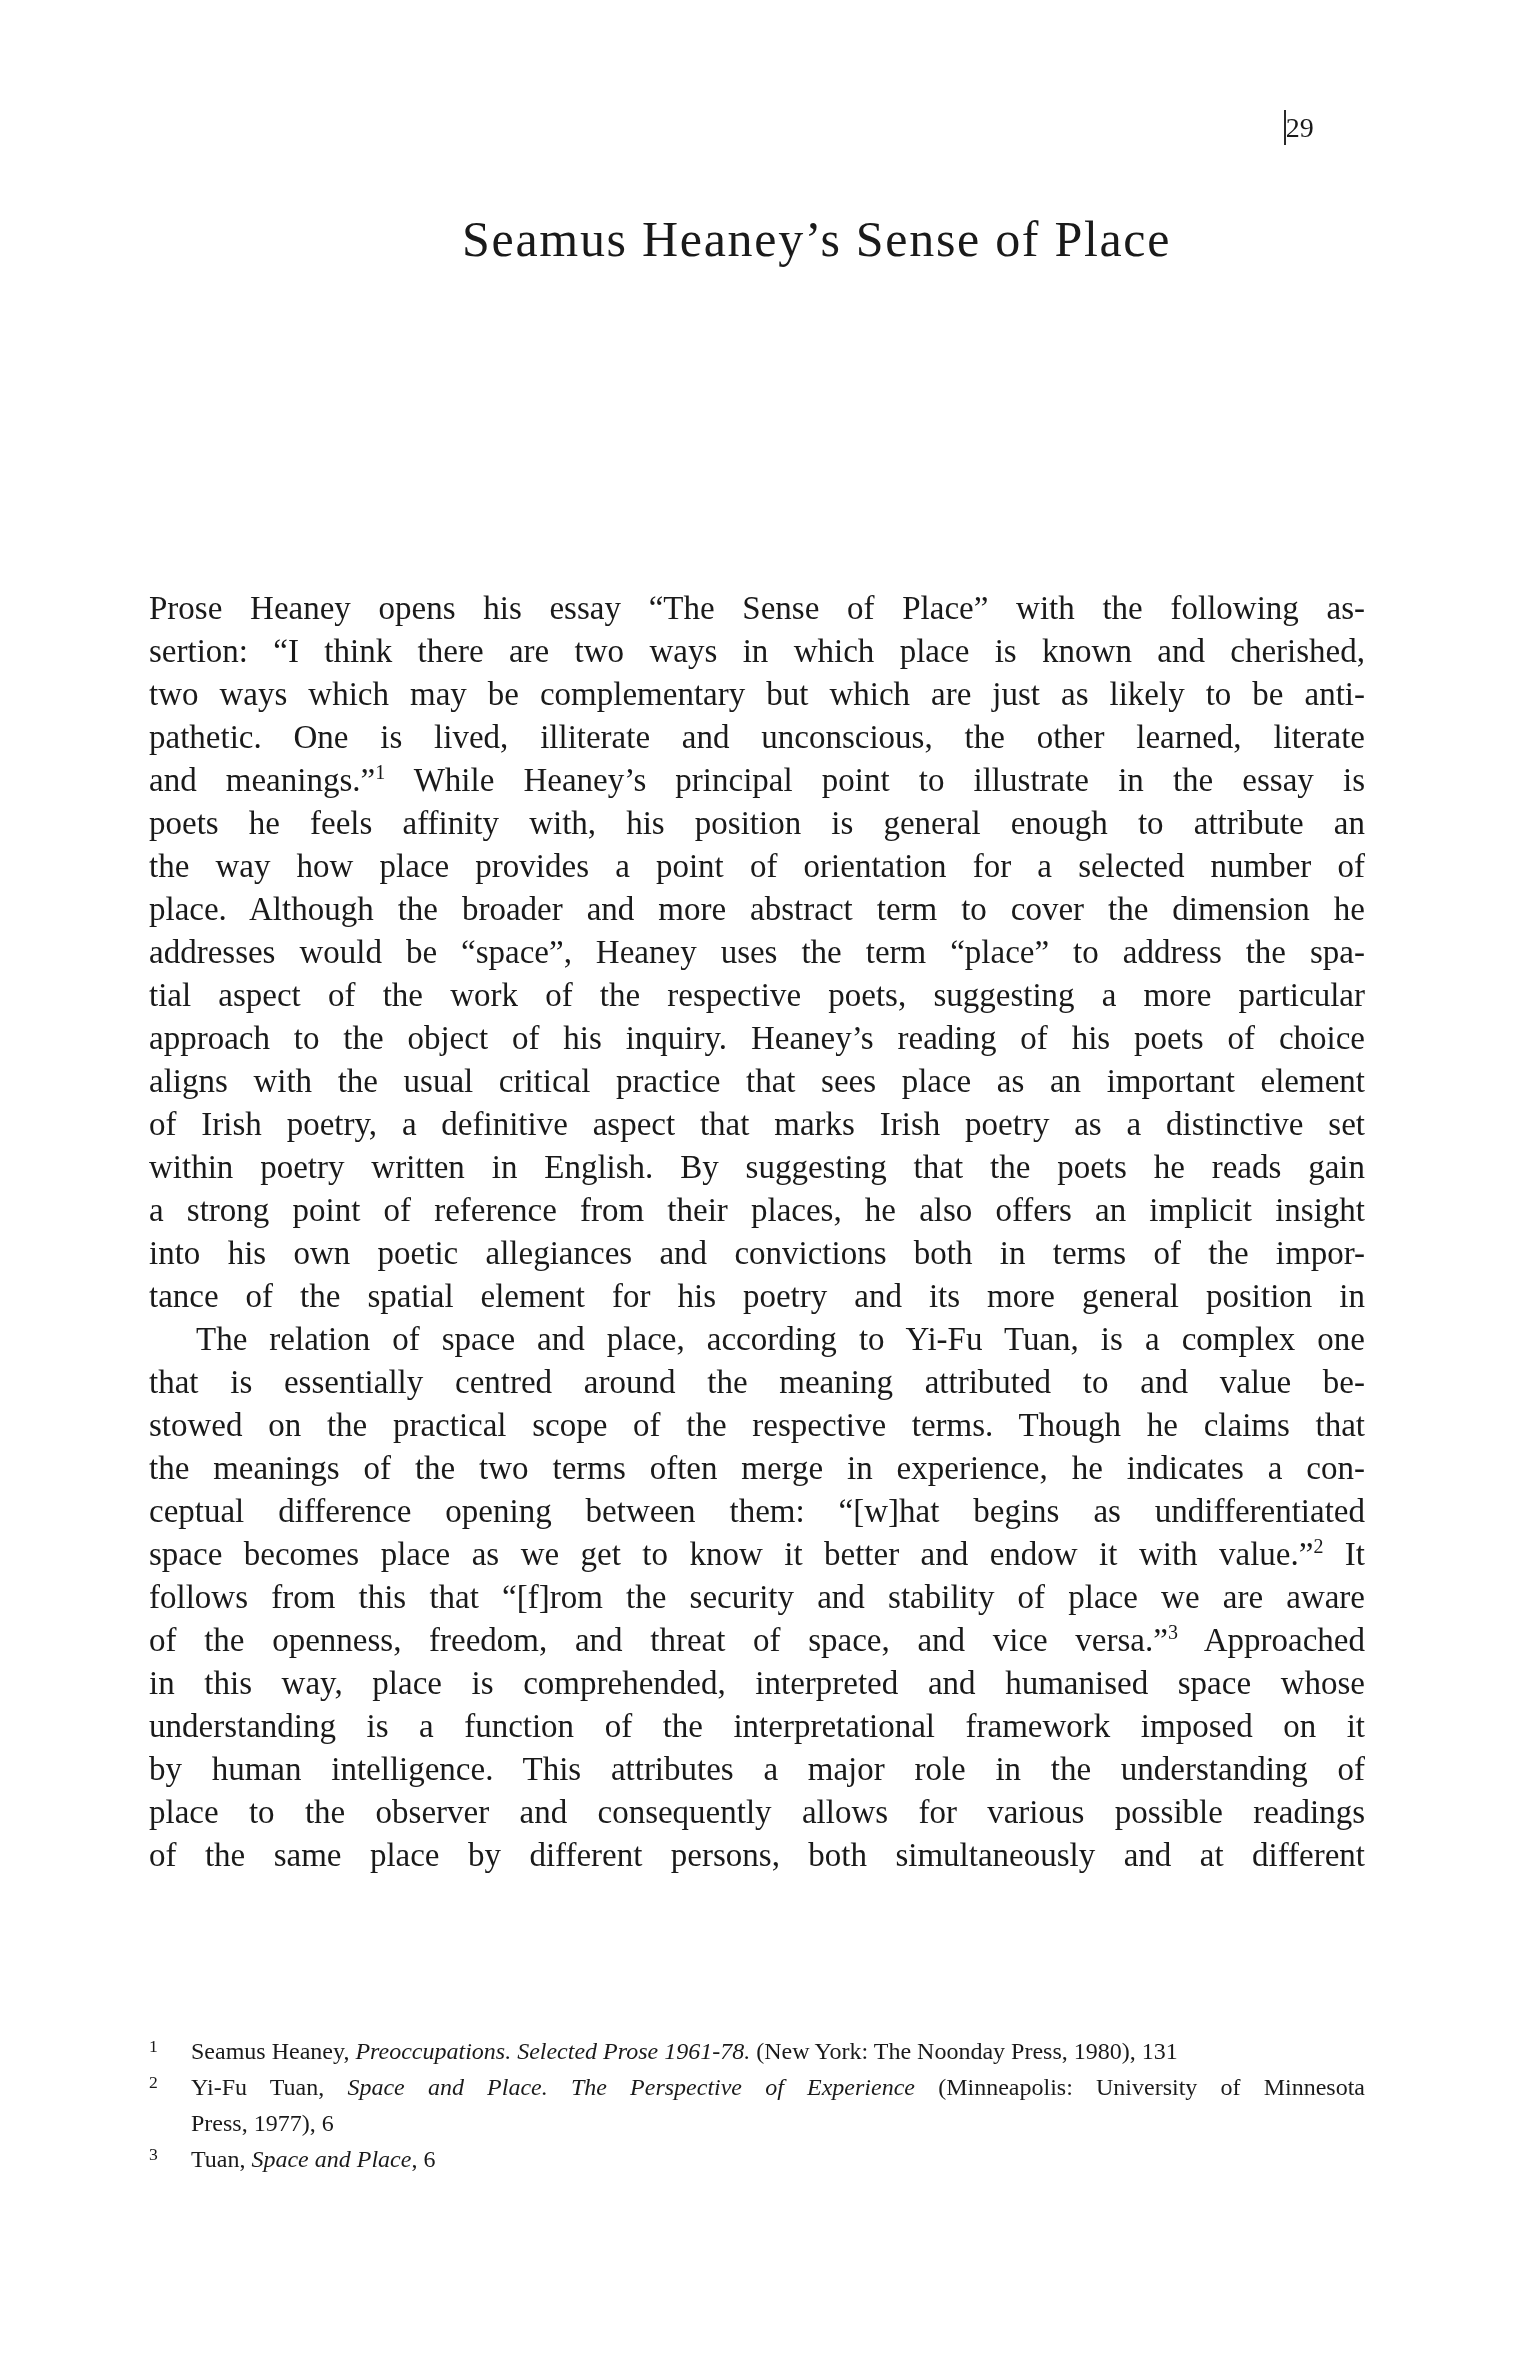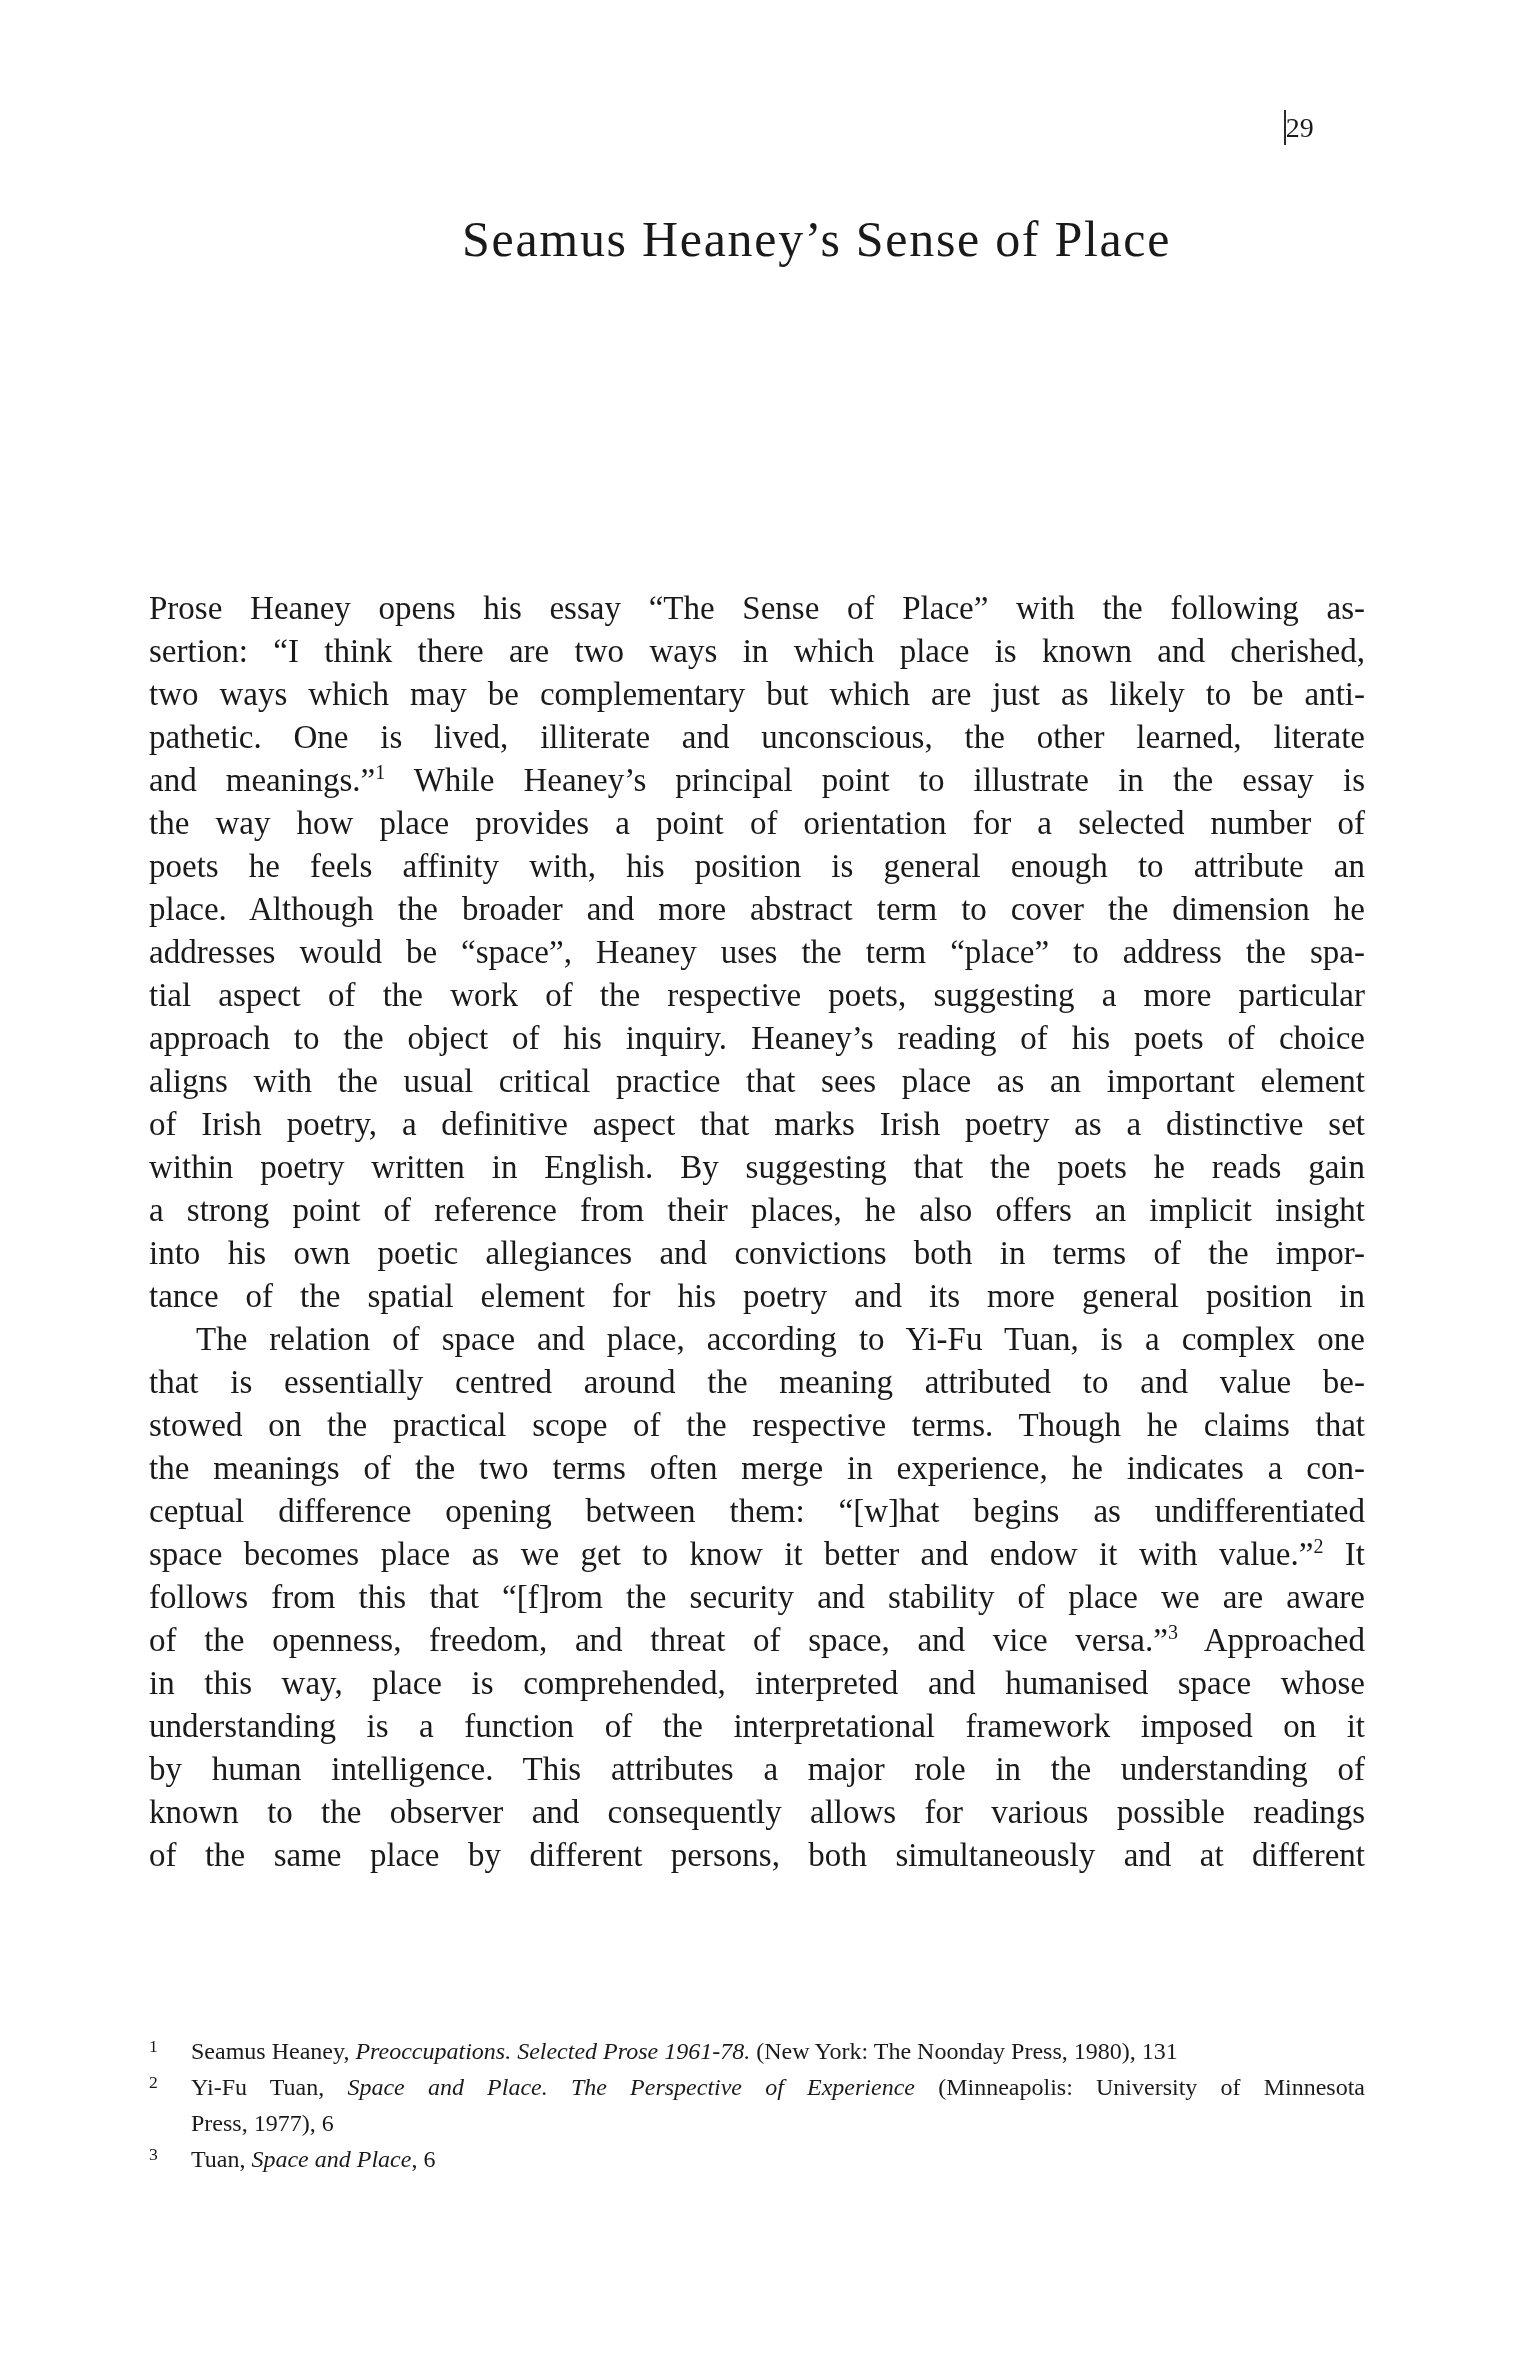--- a/index.html
+++ b/index.html
@@ -118,22 +118,22 @@
   </div>
 
   <h1 class="chapter-title">Seamus Heaney’s Sense of Place</h1>
 
   <div class="body-text">
       <div class="bl"><span>Prose Heaney opens his essay “The Sense of Place” with the following as-</span></div>
       <div class="bl"><span>sertion: “I think there are two ways in which place is known and cherished,</span></div>
       <div class="bl"><span>two ways which may be complementary but which are just as likely to be anti-</span></div>
       <div class="bl"><span>pathetic. One is lived, illiterate and unconscious, the other learned, literate</span></div>
       <div class="bl"><span>and meanings.”</span><span class="fnref">1</span><span> While Heaney’s principal point to illustrate in the essay is</span></div>
+      <div class="bl"><span>poets he feels affinity with, his position is general enough to attribute an</span></div>
       <div class="bl"><span>the way how place provides a point of orientation for a selected number of</span></div>
-      <div class="bl"><span>poets he feels affinity with, his position is general enough to attribute an</span></div>
       <div class="bl"><span>place. Although the broader and more abstract term to cover the dimension he</span></div>
       <div class="bl"><span>addresses would be “space”, Heaney uses the term “place” to address the spa-</span></div>
       <div class="bl"><span>tial aspect of the work of the respective poets, suggesting a more particular</span></div>
       <div class="bl"><span>approach to the object of his inquiry. Heaney’s reading of his poets of choice</span></div>
       <div class="bl"><span>aligns with the usual critical practice that sees place as an important element</span></div>
       <div class="bl"><span>of Irish poetry, a definitive aspect that marks Irish poetry as a distinctive set</span></div>
       <div class="bl"><span>within poetry written in English. By suggesting that the poets he reads gain</span></div>
       <div class="bl"><span>a strong point of reference from their places, he also offers an implicit insight</span></div>
       <div class="bl"><span>into his own poetic allegiances and convictions both in terms of the impor-</span></div>
       <div class="bl"><span>tance of the spatial element for his poetry and its more general position in</span></div>
@@ -141,21 +141,21 @@
       <div class="bl"><span>that is essentially centred around the meaning attributed to and value be-</span></div>
       <div class="bl"><span>stowed on the practical scope of the respective terms. Though he claims that</span></div>
       <div class="bl"><span>the meanings of the two terms often merge in experience, he indicates a con-</span></div>
       <div class="bl"><span>ceptual difference opening between them: “[w]hat begins as undifferentiated</span></div>
       <div class="bl"><span>space becomes place as we get to know it better and endow it with value.”</span><span class="fnref">2</span><span> It</span></div>
       <div class="bl"><span>follows from this that “[f]rom the security and stability of place we are aware</span></div>
       <div class="bl"><span>of the openness, freedom, and threat of space, and vice versa.”</span><span class="fnref">3</span><span> Approached</span></div>
       <div class="bl"><span>in this way, place is comprehended, interpreted and humanised space whose</span></div>
       <div class="bl"><span>understanding is a function of the interpretational framework imposed on it</span></div>
       <div class="bl"><span>by human intelligence. This attributes a major role in the understanding of</span></div>
-      <div class="bl"><span>known to the observer and consequently allows for various possible readings</span></div>
+      <div class="bl"><span>place to the observer and consequently allows for various possible readings</span></div>
       <div class="bl"><span>of the same place by different persons, both simultaneously and at different</span></div>
     </div>
 
   <div class="footnotes">
       <div class="fn">
         <span class="fn-num">1</span>
         <div class="fn-body">
           <div class="fl"><span>Seamus Heaney, </span><span class="it">Preoccupations. Selected Prose 1961-78.</span><span> (New York: The Noonday Press, 1980), 131</span></div>
         </div>
       </div>

